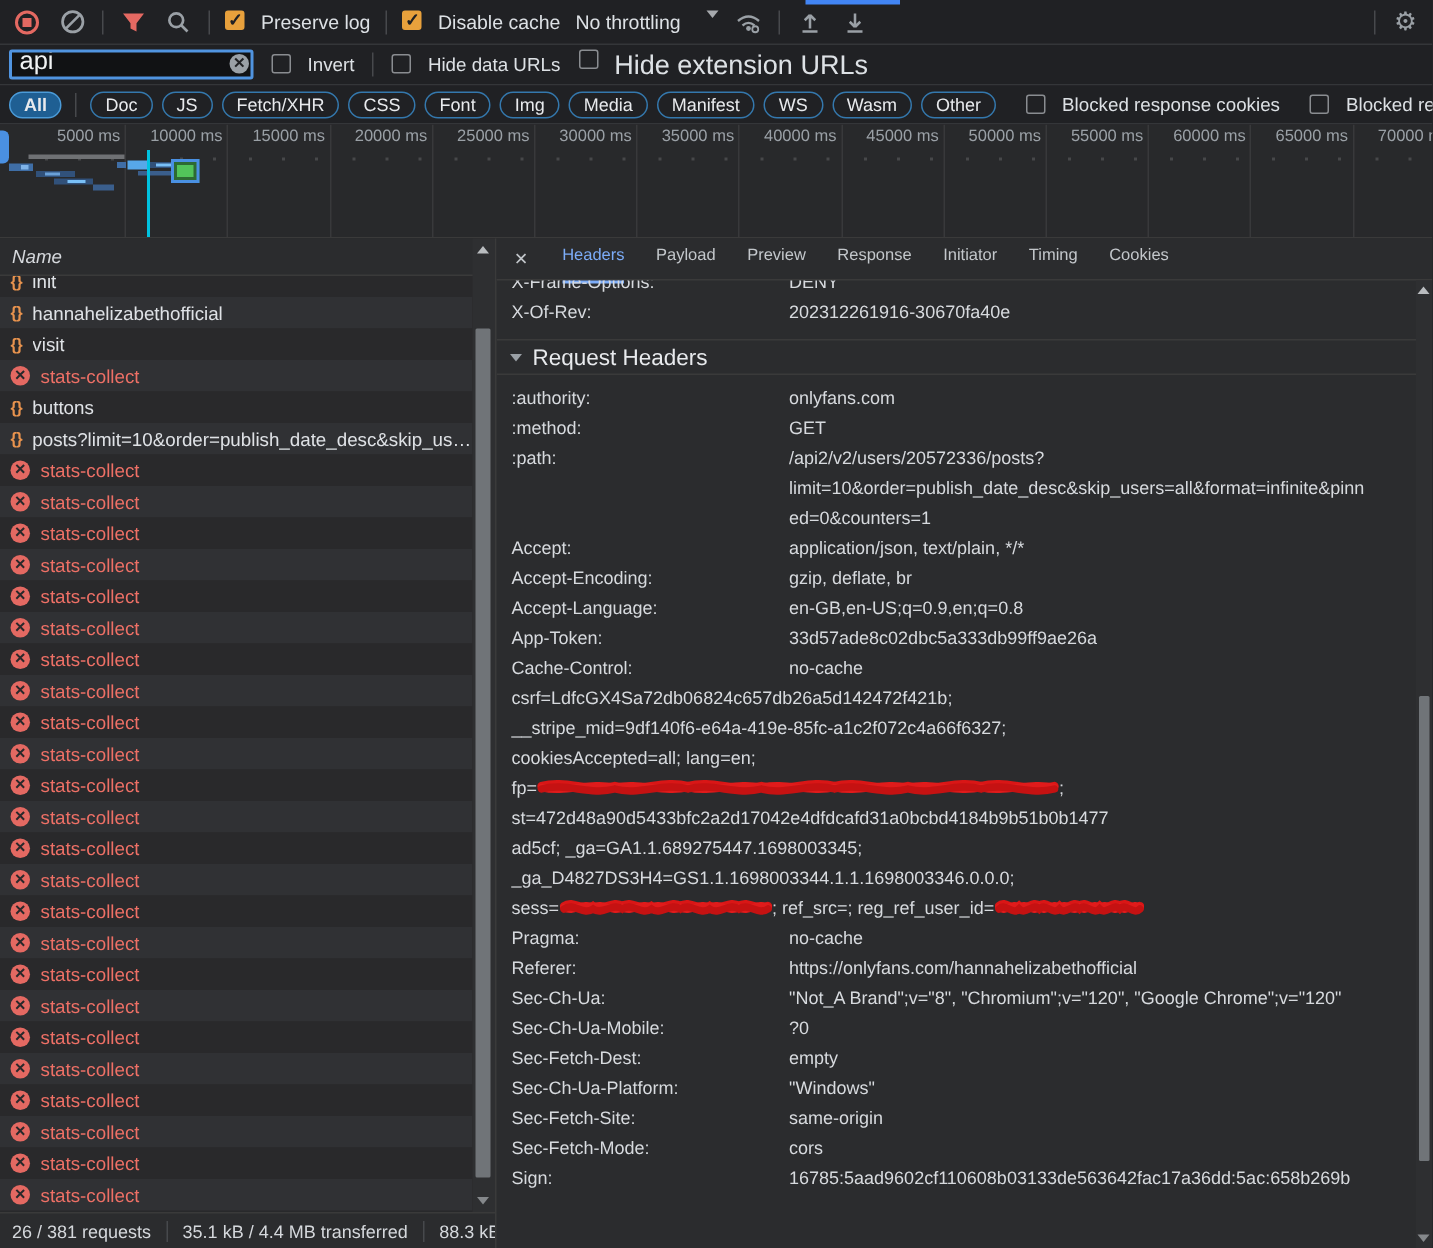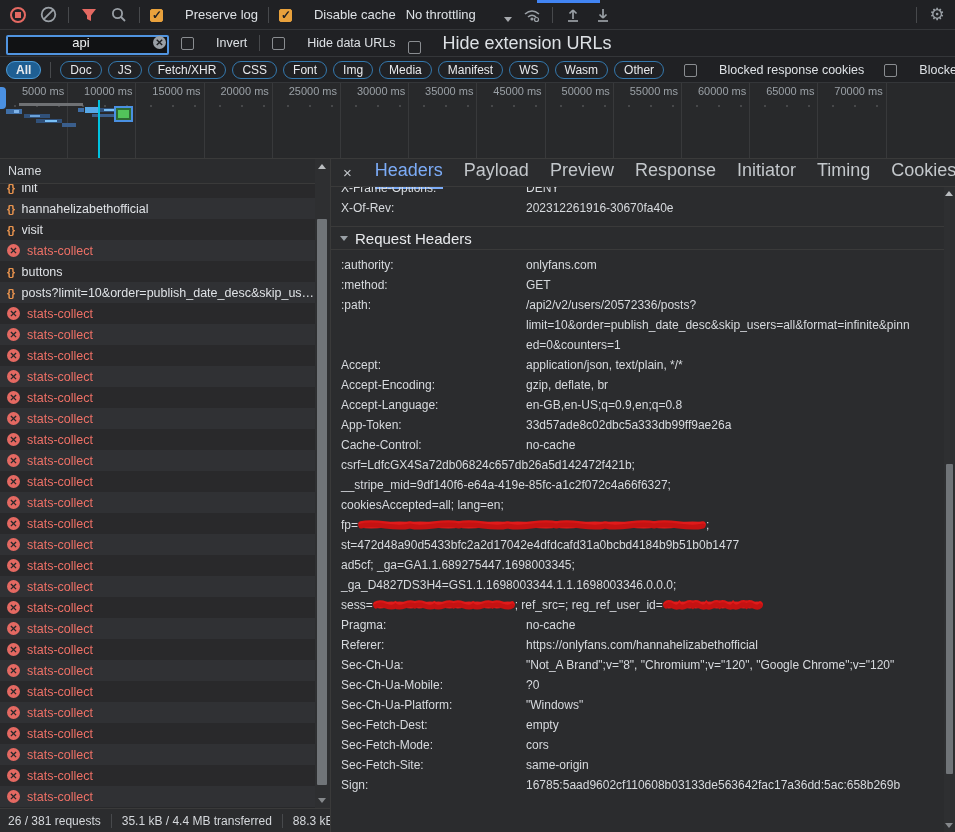--- a/index.html
+++ b/index.html
@@ -9,53 +9,53 @@
   
   .tb1 { height:30px; display:flex; align-items:center; padding:0 8px; gap:10px; border-bottom:1px solid #343639; position:relative; background:#202124;}
   .tb2 { height:27px; display:flex; align-items:center; padding:0 6px; gap:12px; border-bottom:1px solid #343639; background:#202124;}
   .tb3 { height:26px; display:flex; align-items:center; padding:0 6px; gap:6px; border-bottom:1px solid #343639; background:#202124;}
   .vdiv { width:1px; height:16px; background:#47494c; flex:none;}
   .icon-btn { width:20px; height:20px; display:flex; align-items:center; justify-content:center; flex:none; cursor:pointer;}
   .lbl { font-size:13px; color:#dde1e5; white-space:nowrap; }
   .cb { width:13px; height:13px; border:1.5px solid #8a8d91; border-radius:2px; flex:none; display:inline-block; position:relative;}
   .cb.on { background:#e8a13c; border-color:#e8a13c; }
   .cb.on::after { content:"✓"; position:absolute; left:1px; top:-2px; font-size:12px; font-weight:bold; color:#202124;}
-  .cb-wrap { display:flex; align-items:flex-end; gap:22px; cursor:pointer; }
+  .cb-wrap { display:flex; align-items:flex-start; gap:11px; cursor:pointer; }
   .caret { width:0; height:0; border-left:4px solid transparent; border-right:4px solid transparent; border-top:5px solid #a6a9ad; margin-left:6px;}
   .top-strip { position:absolute; left:537px; top:0; width:63px; height:3px; background:#4285f4; }
   .gear { color:#9aa0a6; font-size:17px; line-height:17px; }
   .spacer { flex:1; }
 
   
   .search-box { position:relative; width:163px; height:20px; flex:none; }
-  .search-box input { width:100%; height:100%; background:#111214; border:2px solid #5094e0; border-radius:2px; color:#f1f3f4; font-size:13px; padding:0 18px 4px 5px; outline:none; font-family:"Liberation Sans",sans-serif;text-align:center;}
+  .search-box input { width:100%; height:100%; background:#111214; border:2px solid #5094e0; border-radius:2px; color:#f1f3f4; font-size:17px; padding:0 18px 4px 5px; outline:none; font-family:"Liberation Sans",sans-serif;}
   .clear-x { position:absolute; right:3px; top:3px; width:13px; height:13px; background:#9aa0a6; border-radius:50%; color:#202124; font-size:10px; font-weight:bold; text-align:center; line-height:13px; cursor:pointer;}
 
   
   .pill { border:1px solid #3478ad; border-radius:10px; padding:1px 9px; font-size:12px; color:#e8eaed; white-space:nowrap; cursor:pointer; flex:none;}
   .pill.active { background:#1f5f93; border-color:#4b9bd8; font-weight:bold;}
   .pill-div { width:1px; height:16px; background:#47494c; margin:0 3px; flex:none;}
   .tb3 .cb-wrap { margin-left:14px; }
   .tb3 .lbl { font-size:12.5px; }
 
   
-  .overview { height:76px; position:relative; background:#28292b; border-bottom:1px solid #3a3a3a; display:flex; overflow:hidden; cursor:col-resize;}
+  .overview { height:76px; position:relative; background:#28292b; border-bottom:1px solid #3a3a3a; display:flex; overflow:hidden; cursor:col-resize;padding-left:16px;}
   .ov-cell { flex:0 0 68.21px; border-right:1px solid #38393b; position:relative; }
   .ov-label { position:absolute; top:2px; right:3px; font-size:11px; color:#9aa0a6; white-space:nowrap;}
   .ov-dot { position:absolute; width:2px; height:2px; background:#47484a; top:22px;}
   .ov-bar { position:absolute; }
   .ov-cyanline { position:absolute; left:98px; top:17px; width:2px; bottom:0; background:#00c2e0; }
   .ov-handle { position:absolute; left:0; top:4px; width:6px; height:22px; background:#4a90e2; border-radius:0 4px 4px 0;}
   .ov-green { position:absolute; left:114px; top:23px; width:19px; height:16px; border:2px solid #4a90e2; background:#2d6a33; }
   .ov-green::after { content:""; position:absolute; left:2px; top:2px; right:2px; bottom:2px; background:#52c45a;}
 
   
   .main { display:flex; height:673px; }
   .left { width:330px; flex:none; display:flex; flex-direction:column; position:relative; background:#28292b;}
-  .name-header { height:25px; line-height:24px; padding-left:8px; font-size:12.5px; color:#d5d8dc; background:#2b2c2e; border-bottom:1px solid #3a3a3a; cursor:pointer;}
+  .name-header { height:25px; line-height:24px; padding-left:8px; font-size:12.5px; color:#d5d8dc; background:#2b2c2e; border-bottom:1px solid #3a3a3a; cursor:pointer;font-style:italic;}
   .req-list { flex:1; overflow:hidden; width:315px; }
   .req-rows { margin-top:-7px; }
   .req-row { height:21px; display:flex; align-items:center; gap:7px; padding-left:7px; font-size:12.5px; color:#dfe2e6; white-space:nowrap; overflow:hidden; cursor:pointer;}
   .req-row:nth-child(odd) { background:#29292b; }
   .req-row:nth-child(even) { background:#303134; }
   .req-row .txt { overflow:hidden; text-overflow:ellipsis; }
   .req-row.err .txt { color:#ee7066; }
   .ic-braces { color:#e8934e; font-size:11px; font-weight:bold; flex:none; letter-spacing:-0.5px;}
   .ic-error { width:13px; height:13px; flex:none; background:#e46962; border-radius:50%; color:#28292b; font-size:9.5px; font-weight:bold; text-align:center; line-height:13px;}
   .status-bar { height:24px; border-top:1px solid #3a3a3a; background:#2b2c2e; display:flex; align-items:center; padding:0 8px; font-size:12px; color:#d5d8dc; gap:10px; white-space:nowrap; overflow:hidden;}
@@ -68,21 +68,21 @@
   .arrow-dn { width:0;height:0;border-left:4px solid transparent;border-right:4px solid transparent;border-top:5px solid #85888b; position:absolute; left:3px;}
   .lscroll { right:0; top:0; bottom:24px; width:15px; }
   .lscroll .thumb { top:60px; height:566px; left:2px; right:3px;}
   .rscroll { right:0; top:28px; bottom:0; width:11px; }
   .rscroll .thumb { top:277px; height:310px;}
 
   
   .right { flex:1; display:flex; flex-direction:column; border-left:1px solid #3a3a3a; background:#2b2c2e; position:relative; min-width:0;}
   .tabbar { height:28px; flex:none; display:flex; align-items:center; gap:21px; padding-left:10px; border-bottom:1px solid #3a3a3a; background:#2b2c2e;}
   .close-x { color:#c3c7cb; font-size:15px; cursor:pointer; padding:0 2px;}
-  .dtab { font-size:18px; color:#c3c7cb; height:32px; line-height:27px; cursor:pointer; border-bottom:2px solid transparent;}
+  .dtab { font-size:11px; color:#c3c7cb; height:32px; line-height:27px; cursor:pointer; border-bottom:2px solid transparent;}
   .dtab.active { color:#7cacf8; border-bottom-color:#7cacf8; }
   .detail-content { flex:1; overflow:hidden; }
   .detail-rows { margin-top:-9px; }
   .hrow { display:flex; padding:0 14px 0 10px; }
   .hname { width:185px; flex:none; font-size:12px; line-height:20px; color:#d7dade;}
   .hval { flex:1; font-size:12px; line-height:20px; color:#d7dade; min-width:0; word-break:break-all;}
   .sect { height:24px; display:flex; align-items:center; gap:7px; padding-left:9px; border-top:1px solid #3a3a3a; border-bottom:1px solid #3a3a3a; margin:8px 0 5px; cursor:pointer;}
   .sect .tri { width:0;height:0;border-left:4px solid transparent;border-right:4px solid transparent;border-top:5px solid #9aa0a6;}
   .sect .stxt { font-size:15px; color:#e8eaed; }
   .scribble { display:inline-block; vertical-align:-3px; }
@@ -237,20 +237,26 @@
       <span class="ov-dot" style="left: 36px;"></span>
       <span class="ov-dot" style="left: 58px;"></span>
     </div>
     <div class="ov-cell">
       <span class="ov-label">35000 ms</span>
       <span class="ov-dot" style="left: 14px;"></span>
       <span class="ov-dot" style="left: 36px;"></span>
       <span class="ov-dot" style="left: 58px;"></span>
     </div>
     <div class="ov-cell">
+      <span class="ov-label">40000 ms</span>
+      <span class="ov-dot" style="left: 14px;"></span>
+      <span class="ov-dot" style="left: 36px;"></span>
+      <span class="ov-dot" style="left: 58px;"></span>
+    </div>
+    <div class="ov-cell">
       <span class="ov-label">45000 ms</span>
       <span class="ov-dot" style="left: 14px;"></span>
       <span class="ov-dot" style="left: 36px;"></span>
       <span class="ov-dot" style="left: 58px;"></span>
     </div>
     <div class="ov-cell">
       <span class="ov-label">50000 ms</span>
       <span class="ov-dot" style="left: 14px;"></span>
       <span class="ov-dot" style="left: 36px;"></span>
       <span class="ov-dot" style="left: 58px;"></span>
@@ -560,41 +566,41 @@
               <div>"Not_A Brand";v="8", "Chromium";v="120", "Google Chrome";v="120"</div>
             </div>
           </div>
           <div class="hrow">
             <div class="hname">Sec-Ch-Ua-Mobile:</div>
             <div class="hval">
               <div>?0</div>
             </div>
           </div>
           <div class="hrow">
+            <div class="hname">Sec-Fetch-Dest:</div>
+            <div class="hval">
+              <div>empty</div>
+            </div>
+          </div>
+          <div class="hrow">
             <div class="hname">Sec-Ch-Ua-Platform:</div>
             <div class="hval">
               <div>"Windows"</div>
             </div>
           </div>
           <div class="hrow">
-            <div class="hname">Sec-Fetch-Dest:</div>
-            <div class="hval">
-              <div>empty</div>
+            <div class="hname">Sec-Fetch-Site:</div>
+            <div class="hval">
+              <div>same-origin</div>
             </div>
           </div>
           <div class="hrow">
             <div class="hname">Sec-Fetch-Mode:</div>
             <div class="hval">
               <div>cors</div>
-            </div>
-          </div>
-          <div class="hrow">
-            <div class="hname">Sec-Fetch-Site:</div>
-            <div class="hval">
-              <div>same-origin</div>
             </div>
           </div>
           <div class="hrow">
             <div class="hname">Sign:</div>
             <div class="hval">
               <div>16785:5aad9602cf110608b03133de563642fac17a36dd:5ac:658b269b</div>
             </div>
           </div>
         </div>
     </div>

